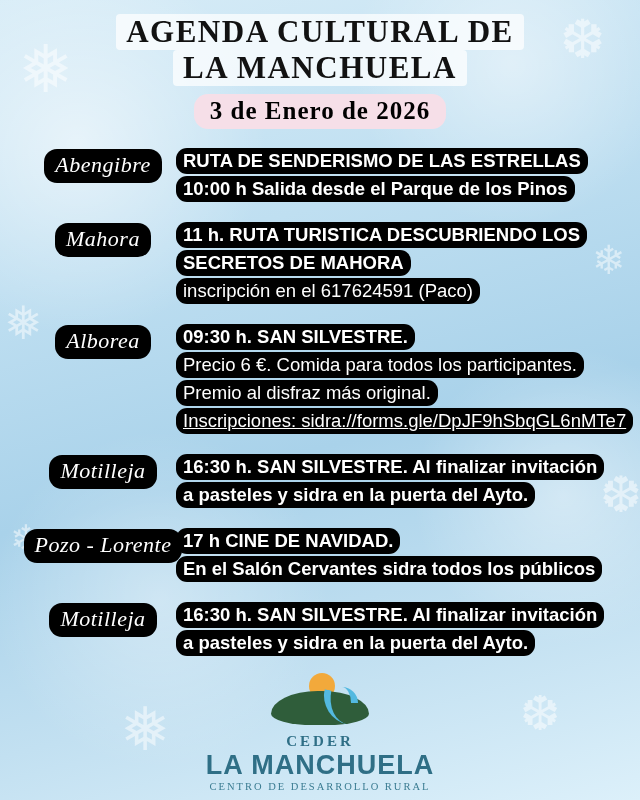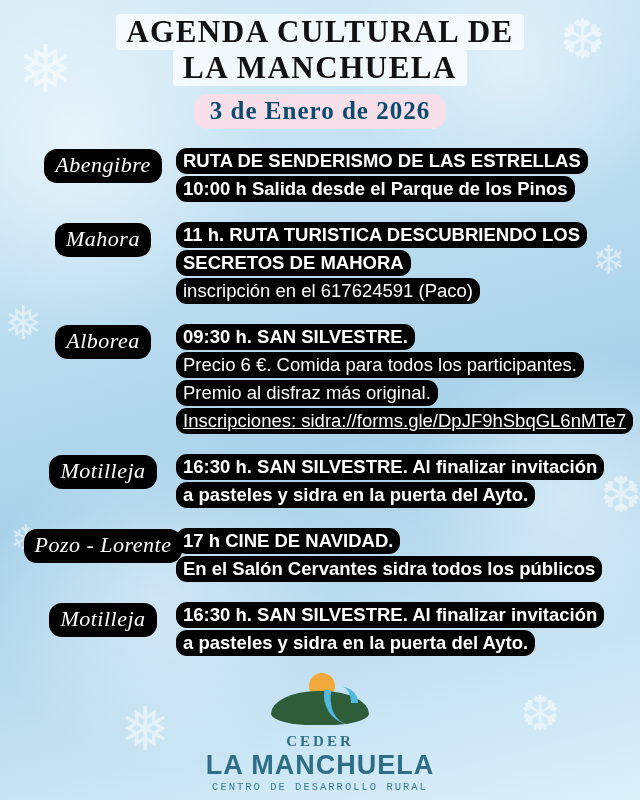--- a/index.html
+++ b/index.html
@@ -54,21 +54,21 @@
     border-radius: 4px;
   }
   .date-wrap {
     margin-top: 8px;
   }
   .date {
     display: inline-block;
     font-family: "Liberation Serif", serif;
     font-weight: bold;
     font-size: 25px;
-    color: #0c4a6e;
+    color: #000000;
     background: #f6dfe8;
     padding: 3px 16px 4px 16px;
     border-radius: 14px;
     letter-spacing: 1px;
   }
 
   .agenda {
     position: relative;
     margin-top: 18px;
     padding: 0 10px 0 14px;
@@ -183,21 +183,21 @@
   }
   .logo-name {
     font-family: "Liberation Sans", sans-serif;
     font-weight: bold;
     font-size: 27px;
     letter-spacing: 1px;
     color: #2f6f86;
     line-height: 29px;
   }
   .logo-sub {
-    font-family: Liberation Mono, monospace;
+    font-family: Liberation Serif, serif;
     font-size: 10.5px;
     letter-spacing: 2px;
     color: #3b7c92;
     line-height: 14px;
   }
 </style>
 </head>
 <body>
 
 <div class="poster">

